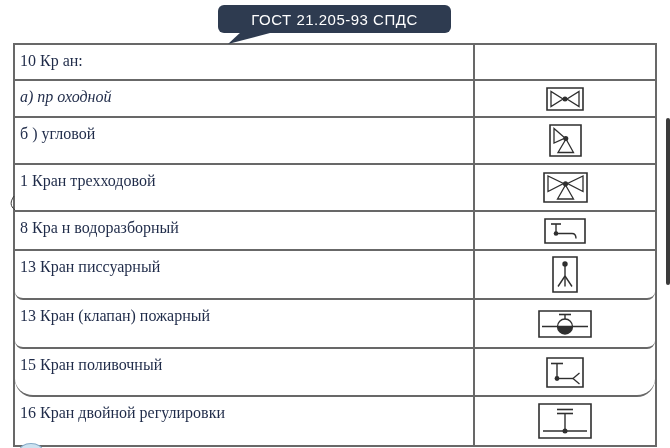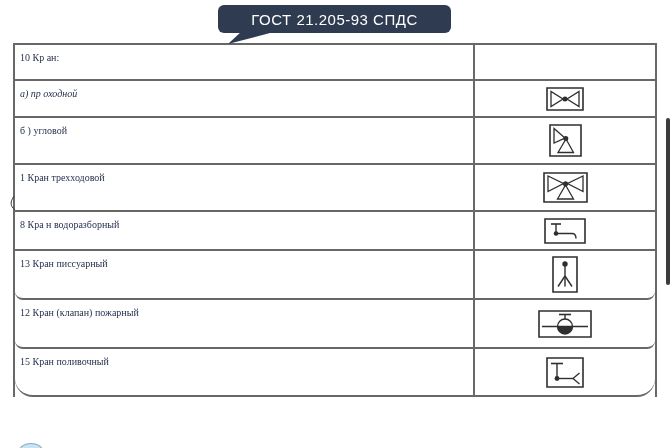--- a/index.html
+++ b/index.html
@@ -55,21 +55,21 @@
   }
   .row {
     display: flex;
     border-bottom: 2px solid #686868;
     box-sizing: border-box;
   }
   .cell-label {
     width: 458px;
     box-sizing: border-box;
     padding: 7px 4px 0 5px;
-    font-size: 10px;
+    font-size: 16px;
     color: #1f2b49;
     line-height: 1.15;
   }
   .cell-symbol {
     flex: 1;
     border-left: 2px solid #686868;
     display: flex;
     align-items: center;
     justify-content: center;
   }
@@ -190,21 +190,21 @@
           <rect x="1" y="1" width="24" height="35" fill="none" stroke="#2f2f2f" stroke-width="1.6"></rect>
           <circle cx="13" cy="8" r="2.7" fill="#2f2f2f"></circle>
           <line x1="13" y1="8" x2="13" y2="30.5" stroke="#2f2f2f" stroke-width="1.4"></line>
           <line x1="13" y1="20" x2="6" y2="30.5" stroke="#2f2f2f" stroke-width="1.4"></line>
           <line x1="13" y1="20" x2="20" y2="30.5" stroke="#2f2f2f" stroke-width="1.4"></line>
         </svg>
       </div>
     </div>
 
     <div class="row h49">
-      <div class="cell-label">12 Кран (клапан) пожарный</div>
+      <div class="cell-label">13 Кран (клапан) пожарный</div>
       <div class="cell-symbol">
         <svg class="sym" width="54" height="28" viewBox="0 0 54 28">
           <rect x="1" y="1" width="52" height="26" fill="none" stroke="#2f2f2f" stroke-width="1.6"></rect>
           <line x1="4" y1="16.5" x2="50" y2="16.5" stroke="#2f2f2f" stroke-width="1.4"></line>
           <circle cx="27" cy="16.5" r="7.5" fill="none" stroke="#2f2f2f" stroke-width="1.3"></circle>
           <path d="M19.5 16.5 A7.5 7.5 0 0 0 34.5 16.5 Z" fill="#2f2f2f"></path>
           <line x1="27" y1="9" x2="27" y2="4.5" stroke="#2f2f2f" stroke-width="1.4"></line>
           <line x1="21" y1="4.5" x2="33" y2="4.5" stroke="#2f2f2f" stroke-width="1.6"></line>
         </svg>
       </div>
@@ -217,20 +217,33 @@
           <rect x="1" y="1" width="36" height="29" fill="none" stroke="#2f2f2f" stroke-width="1.6"></rect>
           <line x1="5" y1="6.5" x2="17" y2="6.5" stroke="#2f2f2f" stroke-width="1.6"></line>
           <line x1="11" y1="6.5" x2="11" y2="21.5" stroke="#2f2f2f" stroke-width="1.4"></line>
           <circle cx="11" cy="21.5" r="2.4" fill="#2f2f2f"></circle>
           <line x1="11" y1="21.5" x2="27" y2="21.5" stroke="#2f2f2f" stroke-width="1.4"></line>
           <polyline points="33.5,16 27,21.5 33.5,27" fill="none" stroke="#2f2f2f" stroke-width="1.3"></polyline>
         </svg>
       </div>
     </div>
 
+    <div class="row h50">
+      <div class="cell-label">16 Кран двойной регулировки</div>
+      <div class="cell-symbol">
+        <svg class="sym" width="54" height="36" viewBox="0 0 54 36">
+          <rect x="1" y="1" width="52" height="34" fill="none" stroke="#2f2f2f" stroke-width="1.6"></rect>
+          <line x1="5" y1="28" x2="49" y2="28" stroke="#2f2f2f" stroke-width="1.4"></line>
+          <circle cx="27" cy="28" r="2.5" fill="#2f2f2f"></circle>
+          <line x1="27" y1="28" x2="27" y2="10.5" stroke="#2f2f2f" stroke-width="1.4"></line>
+          <line x1="19" y1="10.5" x2="35" y2="10.5" stroke="#2f2f2f" stroke-width="1.6"></line>
+          <line x1="19" y1="6.5" x2="35" y2="6.5" stroke="#2f2f2f" stroke-width="1.6"></line>
+        </svg>
+      </div>
+    </div>
 
   </div>
 
   <svg class="left-mark" width="12" height="18">
     <path d="M8 2 C4 8 4 12 9 16" fill="none" stroke="#3a3a3a" stroke-width="1"></path>
   </svg>
 
   <div class="scroll-thumb"></div>
 
   <div class="blue-oval"></div>

